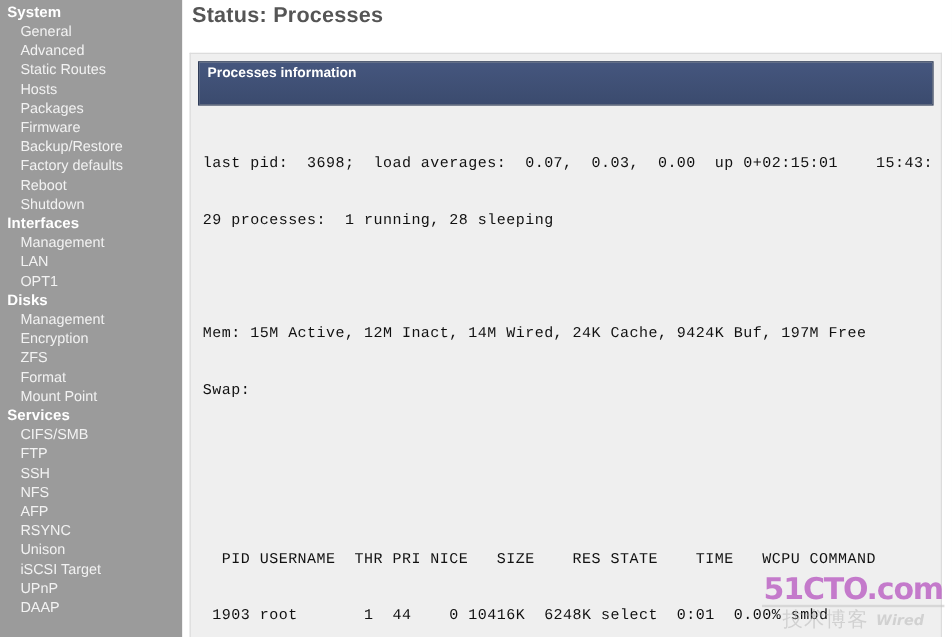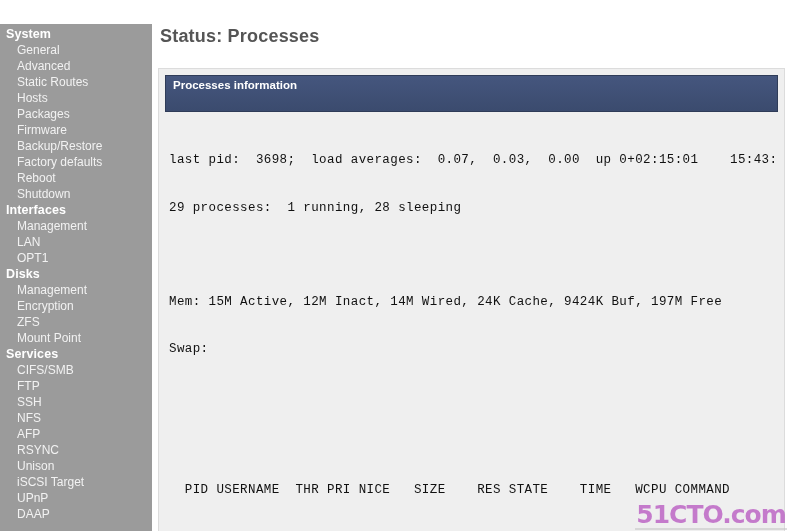--- a/index.html
+++ b/index.html
@@ -11,21 +11,20 @@
     width: 793px;
     height: 531px;
     overflow: hidden;
     font-family: "Liberation Sans", sans-serif;
     position: relative;
   }
   #app {
     display: flex;
     width: 793px;
     height: 377px;
-    margin-top: 24px;
   }
 
   
   .sidebar {
     width: 152px;
     min-width: 152px;
     height: 531px;
     background: #9b9b9b;
     padding: 2px 0 0 0;
     box-sizing: border-box;
@@ -163,20 +162,21 @@
       <div class="nav-item">Reboot</div>
       <div class="nav-item">Shutdown</div>
       <div class="nav-group-title">Interfaces</div>
       <div class="nav-item">Management</div>
       <div class="nav-item">LAN</div>
       <div class="nav-item">OPT1</div>
       <div class="nav-group-title">Disks</div>
       <div class="nav-item">Management</div>
       <div class="nav-item">Encryption</div>
       <div class="nav-item">ZFS</div>
+      <div class="nav-item">Format</div>
       <div class="nav-item">Mount Point</div>
       <div class="nav-group-title">Services</div>
       <div class="nav-item">CIFS/SMB</div>
       <div class="nav-item">FTP</div>
       <div class="nav-item">SSH</div>
       <div class="nav-item">NFS</div>
       <div class="nav-item">AFP</div>
       <div class="nav-item">RSYNC</div>
       <div class="nav-item">Unison</div>
       <div class="nav-item">iSCSI Target</div>

